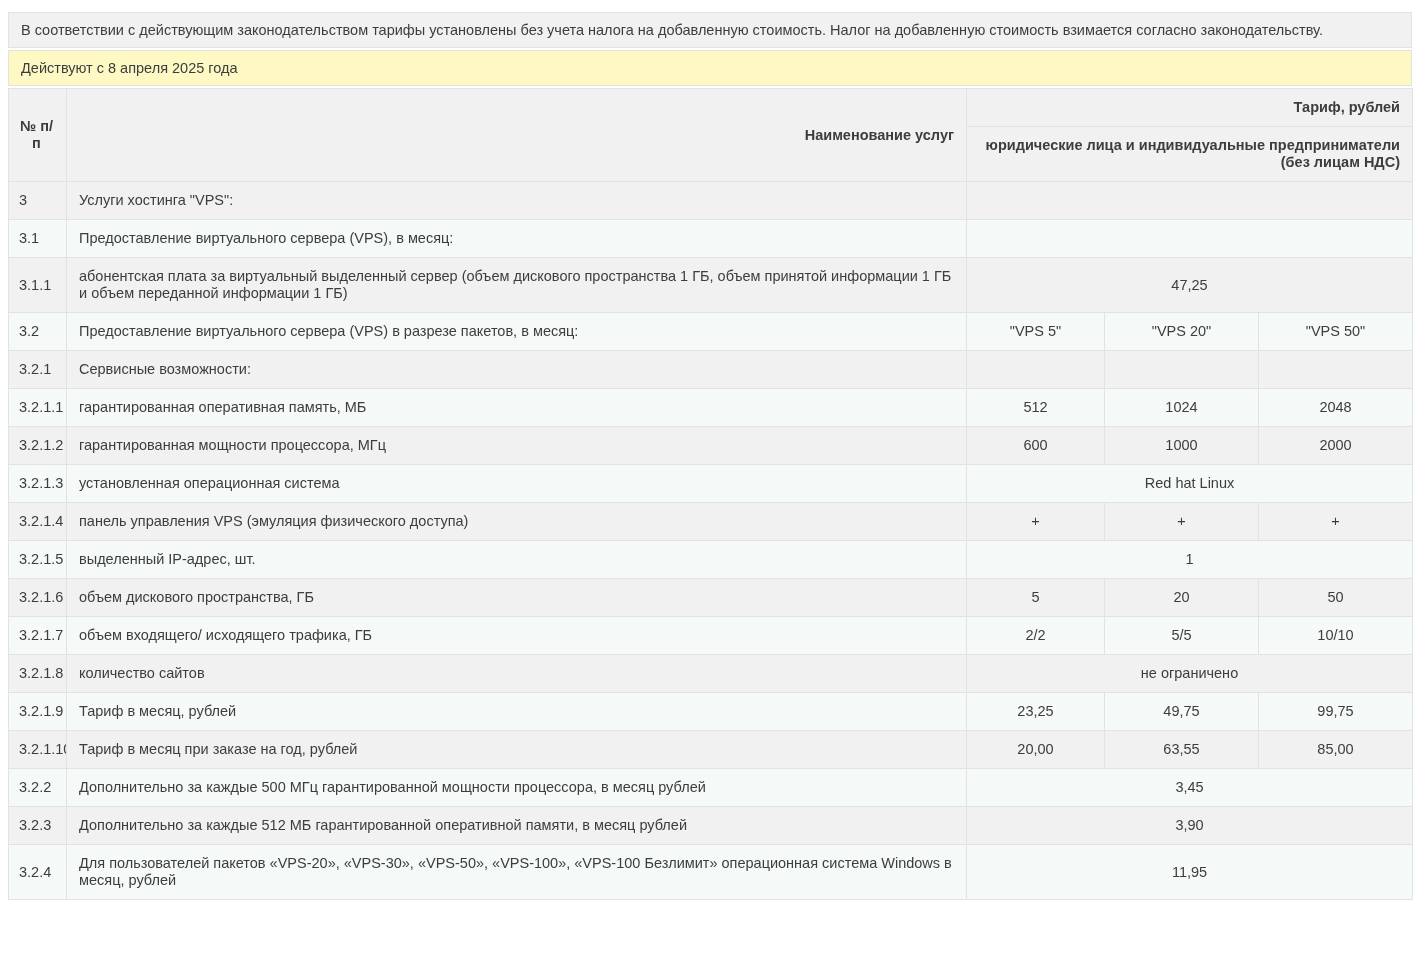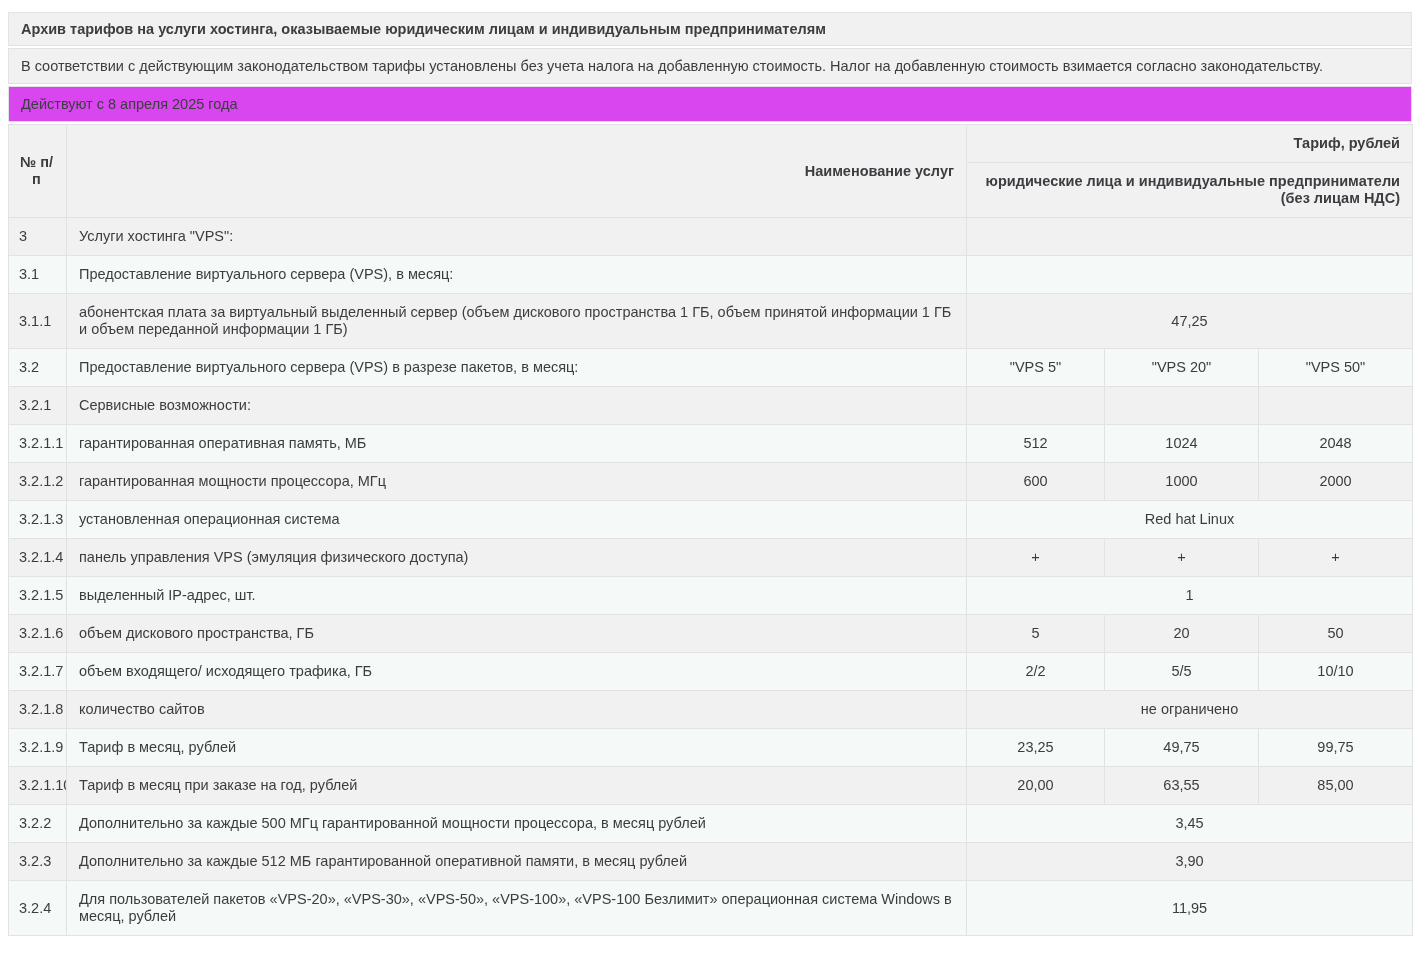--- a/index.html
+++ b/index.html
@@ -19,21 +19,21 @@
     width: 1404px;
     border: 1px solid #e1e2e4;
     background: #f1f1f2;
     padding: 8px 12px;
     margin-bottom: 2px;
     font-size: 14.5px;
     line-height: 16px;
   }
   .bar-title { font-weight: bold; }
   .bar-note  { padding: 9px 12px; }
-  .bar-date  { padding: 9px 12px; background: #d946ef; }
+  .bar-date  { padding: 9px 12px; background: #fef9c3; }
 
   table.tariffs {
     border-collapse: collapse;
     table-layout: fixed;
     width: 1404px;
     font-size: 14.5px;
     margin-top: 1px;
   }
   table.tariffs th,
   table.tariffs td {
@@ -56,21 +56,20 @@
   tbody tr:nth-child(even) { background: #f5f9f7; }
   tbody td.num  { text-align: left; padding: 10px 6px 10px 10px; }
   tbody td.name { text-align: left; }
   tbody td.val  { text-align: center; }
 </style>
 </head>
 <body>
 
 <div class="page">
 
-  <div class="bar bar-title">Архив тарифов на услуги хостинга, оказываемые юридическим лицам и индивидуальным предпринимателям</div>
 
   <div class="bar bar-note">В соответствии с действующим законодательством тарифы установлены без учета налога на добавленную стоимость. Налог на добавленную стоимость взимается согласно законодательству.</div>
 
   <div class="bar bar-date">Действуют с 8 апреля 2025 года</div>
 
   <table class="tariffs">
     <colgroup>
       <col style="width:58px">
       <col style="width:900px">
       <col style="width:138px">

